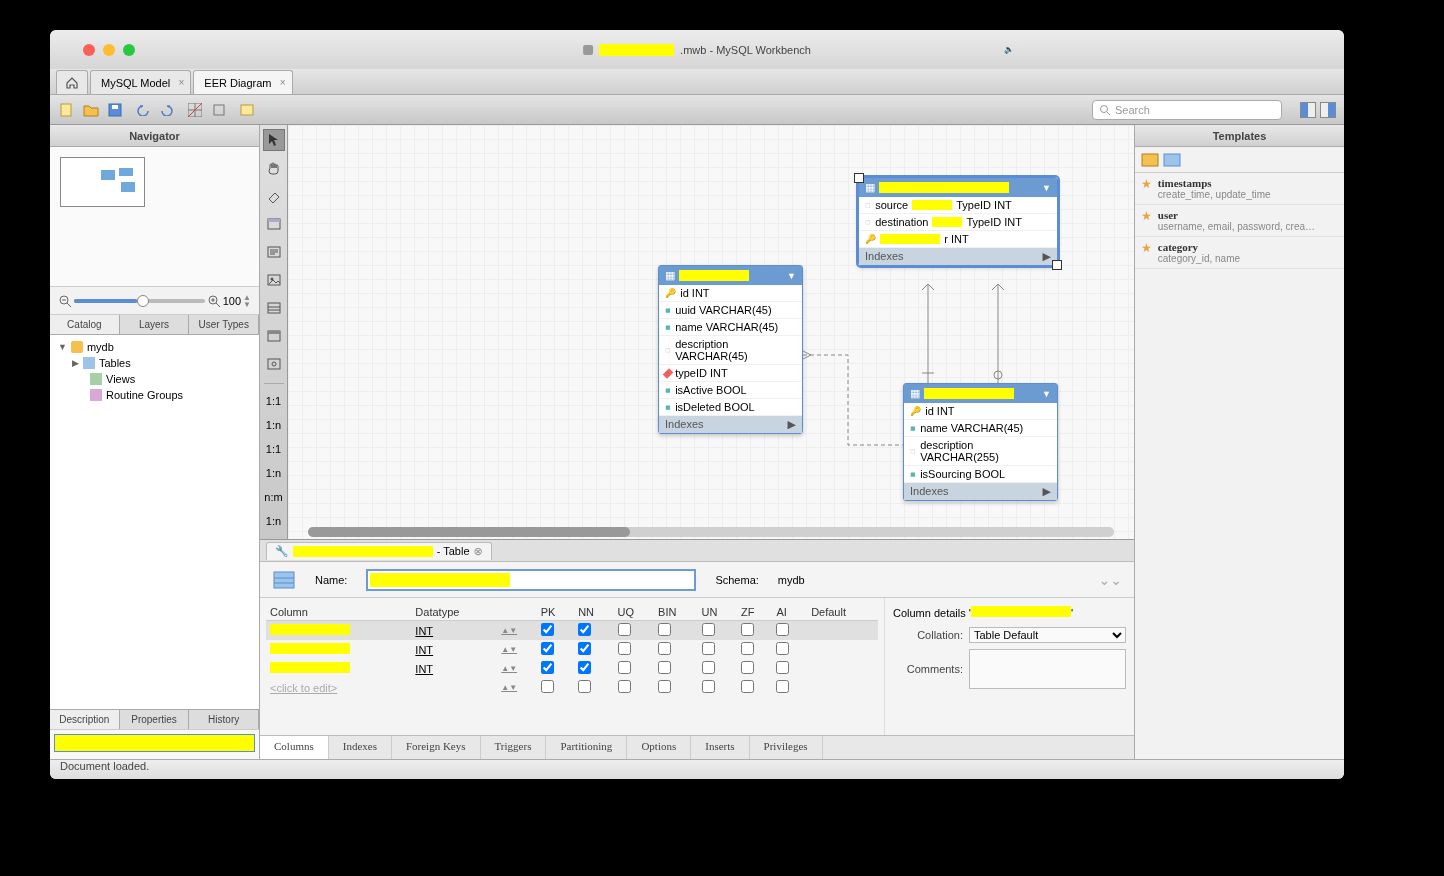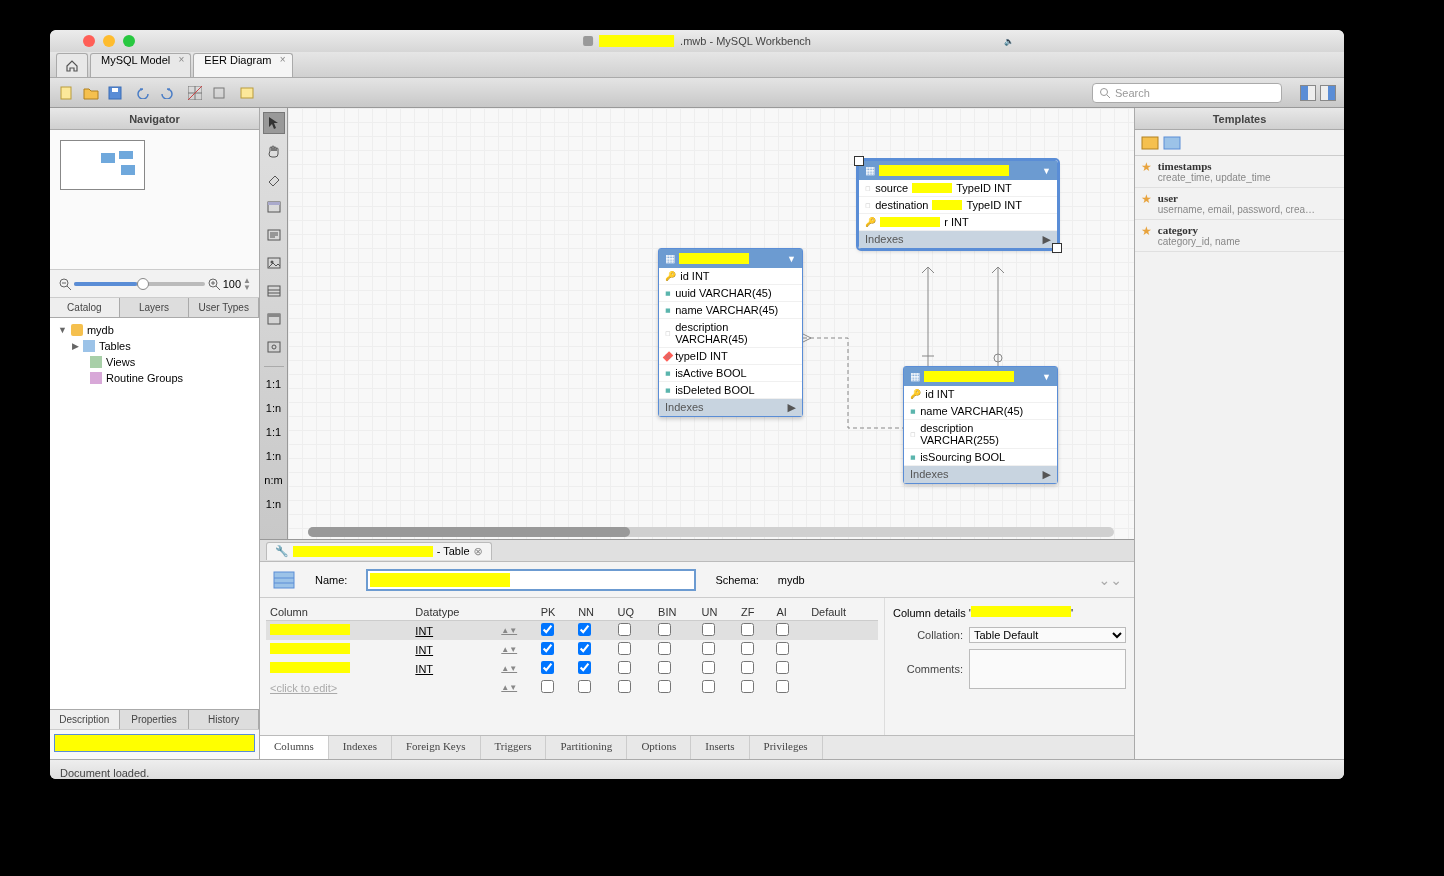--- a/index.html
+++ b/index.html
@@ -1,28 +1,28 @@
 <!DOCTYPE html>
 <html><head>
 <meta charset="utf-8">
 <style>
 * { box-sizing: border-box; margin: 0; padding: 0; font-family: -apple-system, "Helvetica Neue", Arial, sans-serif; font-size: 11px; }
 body { background: #000; width: 1444px; height: 876px; position: relative; }
 .window { position: absolute; left: 50px; top: 30px; width: 1294px; height: 749px; background: #f0f0f0; border-radius: 6px; box-shadow: 0 8px 40px rgba(0,0,0,.5); overflow: hidden; display: flex; flex-direction: column; }
-.titlebar { height: 22px; background: linear-gradient(#ececec,#d6d6d6); display: flex; align-items: center; position: relative; border-top-left-radius: 6px; border-top-right-radius: 6px; padding-left: 23px; }
+.titlebar { height: 39px; background: linear-gradient(#ececec,#d6d6d6); display: flex; align-items: center; position: relative; border-top-left-radius: 6px; border-top-right-radius: 6px; padding-left: 23px; }
 .traffic { display: flex; gap: 8px; padding-left: 10px; }
 .dot { width: 12px; height: 12px; border-radius: 50%; }
 .red { background: #ff5f57; } .yellow { background: #febc2e; } .green { background: #28c840; }
 .title-center { position: absolute; left: 50%; transform: translateX(-50%); display: flex; align-items: center; gap: 6px; color: #444; }
 .title-center .redact { background: #ffff00; display: inline-block; width: 75px; height: 12px; vertical-align: middle; }
 .filedot { width: 10px; height: 10px; background: #999; border-radius: 2px; }
 .audio-dot { position: absolute; right: 330px; font-size: 8px; }
 .tabbar { height: 26px; background: linear-gradient(#e6e6e6,#d0d0d0); display: flex; align-items: flex-end; border-bottom: 1px solid #aaa; }
 .home-tab { width: 32px; height: 24px; border: 1px solid #aaa; border-bottom: none; background: #e8e8e8; margin-left: 6px; display: flex; align-items: center; justify-content: center; border-radius: 3px 3px 0 0; }
-.tab { height: 24px; padding: 0 20px 0 10px; border: 1px solid #aaa; border-bottom: none; background: #e8e8e8; display: flex; border-radius: 3px 3px 0 0; margin-left: 2px; position: relative; }
+.tab { height: 24px; padding: 0 20px 0 10px; border: 1px solid #aaa; border-bottom: none; background: #e8e8e8; display: flex; align-items: center; border-radius: 3px 3px 0 0; margin-left: 2px; position: relative; }
 .tab.active { background: #f5f5f5; }
 .tab .x { position: absolute; right: 6px; color: #888; font-size: 10px; }
 .toolbar { height: 30px; background: linear-gradient(#e4e4e4,#c8c8c8); border-bottom: 1px solid #999; display: flex; align-items: center; padding: 0 8px; gap: 10px; }
 .tb-group { display: flex; gap: 6px; }
 .tb-icon { width: 18px; height: 18px; display: flex; align-items: center; justify-content: center; }
 .search-box { margin-left: auto; width: 190px; height: 20px; background: #fff; border: 1px solid #aaa; border-radius: 4px; display: flex; align-items: center; padding: 0 6px; color: #999; gap: 4px; }
 .panel-btns { display: flex; gap: 4px; margin-left: 8px; }
 .panel-btn { width: 16px; height: 16px; border: 1px solid #888; background: #eee; }
 .panel-btn .half { width: 50%; height: 100%; background: #5a8dd6; }
 .panel-btn .half.r { margin-left: 50%; }
@@ -97,21 +97,21 @@
 .editor-bottom-tabs { height: 24px; display: flex; background: #e8e8e8; border-top: 1px solid #bbb; }
 .ebtab { padding: 4px 14px; border-right: 1px solid #ccc; color: #444; font-family: Liberation Serif, serif; }
 .ebtab.active { background: #fff; font-weight: 500; }
 .right-panel { width: 210px; background: #f2f2f2; border-left: 1px solid #aaa; display: flex; flex-direction: column; }
 .template-icons { height: 26px; display: flex; align-items: center; padding-left: 6px; gap: 4px; border-bottom: 1px solid #ccc; }
 .tmpl { display: flex; padding: 4px 6px; border-bottom: 1px solid #e0e0e0; gap: 6px; }
 .star { color: #e8a33d; font-size: 12px; }
 .tmpl-text { flex: 1; }
 .tmpl-text .name { font-weight: 600; color: #333; font-family: Liberation Serif, serif; }
 .tmpl-text .sub { color: #888; font-size: 10px; white-space: nowrap; overflow: hidden; text-overflow: ellipsis; }
-.statusbar { height: 20px; background: linear-gradient(#eee,#ddd); border-top: 1px solid #aaa; display: flex; align-items: flex-end; padding: 0 10px; color: #444; }
+.statusbar { height: 20px; background: linear-gradient(#eee,#ddd); border-top: 1px solid #aaa; display: flex; align-items: flex-start; padding: 0 10px; color: #444; }
 svg { display: block; }
 </style>
 </head>
 <body>
 
 <div class="window">
 
   <div class="titlebar">
     <div class="traffic">
       <div class="dot red"></div>

